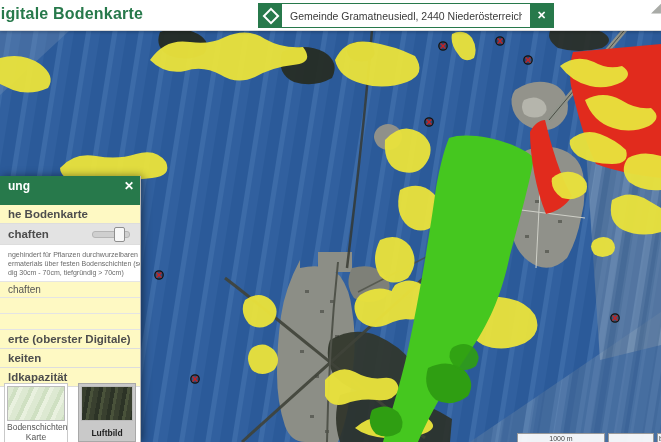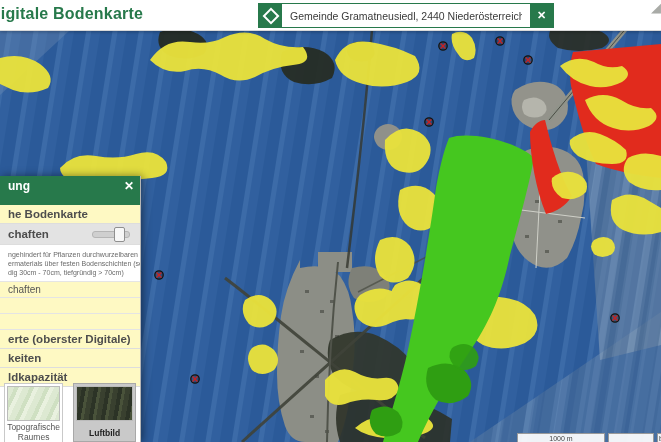--- a/index.html
+++ b/index.html
@@ -237,21 +237,21 @@
   <div class="row small"></div>
   <div class="row small"></div>
 
   <div class="row">erte (oberster Digitale)</div>
   <div class="row">keiten</div>
   <div class="row">ldkapazität</div>
 
   <div id="basemaps">
     <div class="thumb">
       <div class="thumb-img topo"></div>
-      <div class="thumb-label">Topografische Raumes</div>
+      <div class="thumb-label">Bodenschichten Karte</div>
     </div>
     <div class="thumb selected">
       <div class="thumb-img aerial"></div>
       <div class="thumb-label">Luftbild</div>
     </div>
   </div>
 </div>
 
 <div id="scalebar">
   <div class="scale-box" style="width:86px;">1000 m</div>

